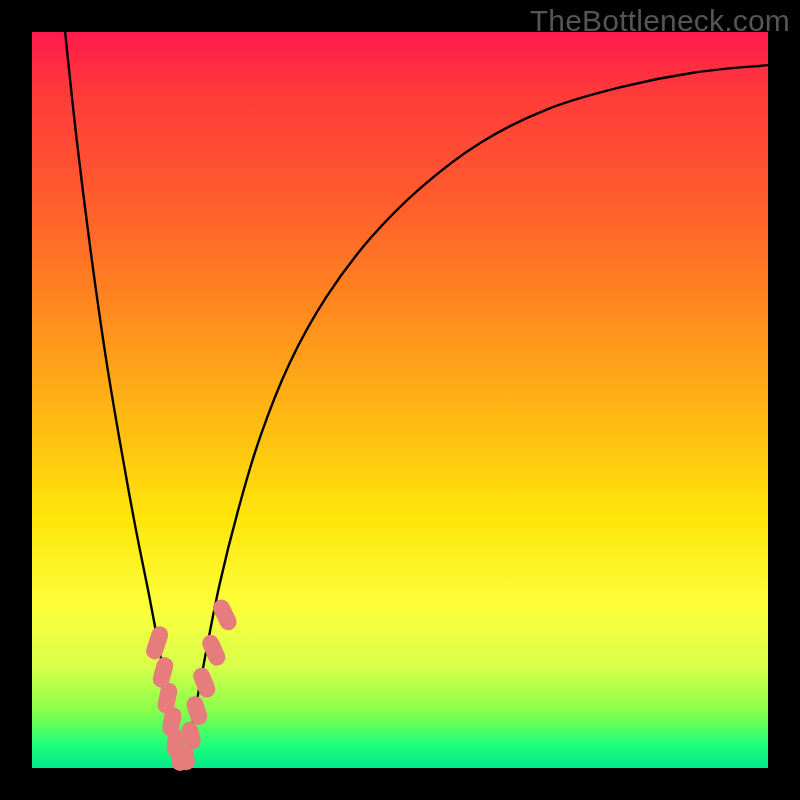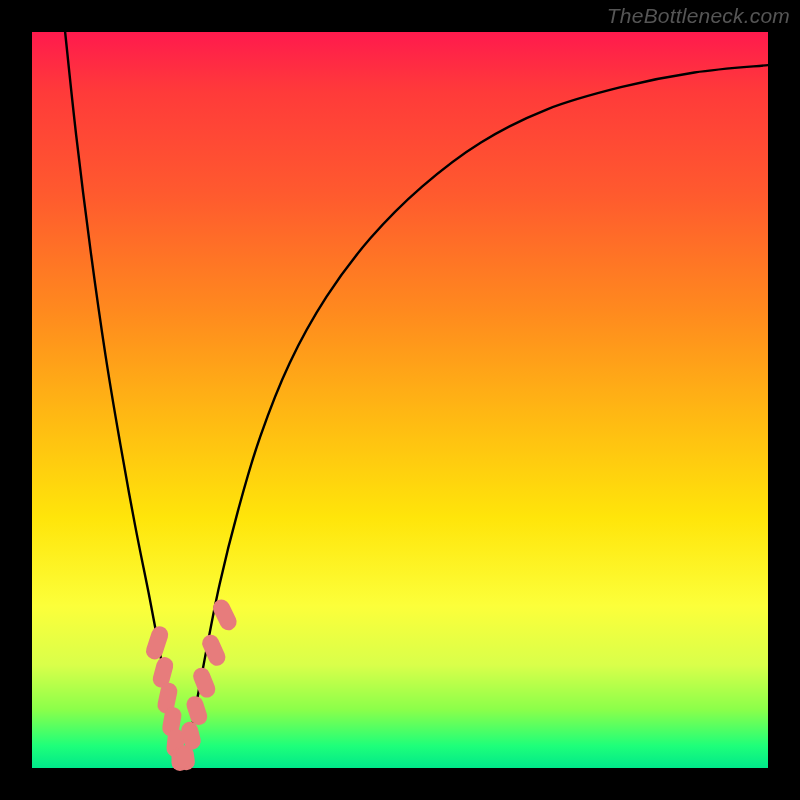--- a/index.html
+++ b/index.html
@@ -39,25 +39,24 @@
       #8cff4a 92%,
       #1eff7a 97%,
       #00e88a 100%
     );
   }
   .watermark {
     position: absolute;
     top: 4px;
     right: 10px;
     color: #555;
-    font-size: 21px;
+    font-size: 30px;
     font-weight: 500;
     letter-spacing: 0.2px;
     user-select: none;
-    font-style: italic;
   }
   svg.curve {
     position: absolute;
     top: 0;
     left: 0;
     width: 736px;
     height: 736px;
     overflow: visible;
   }
 </style>

